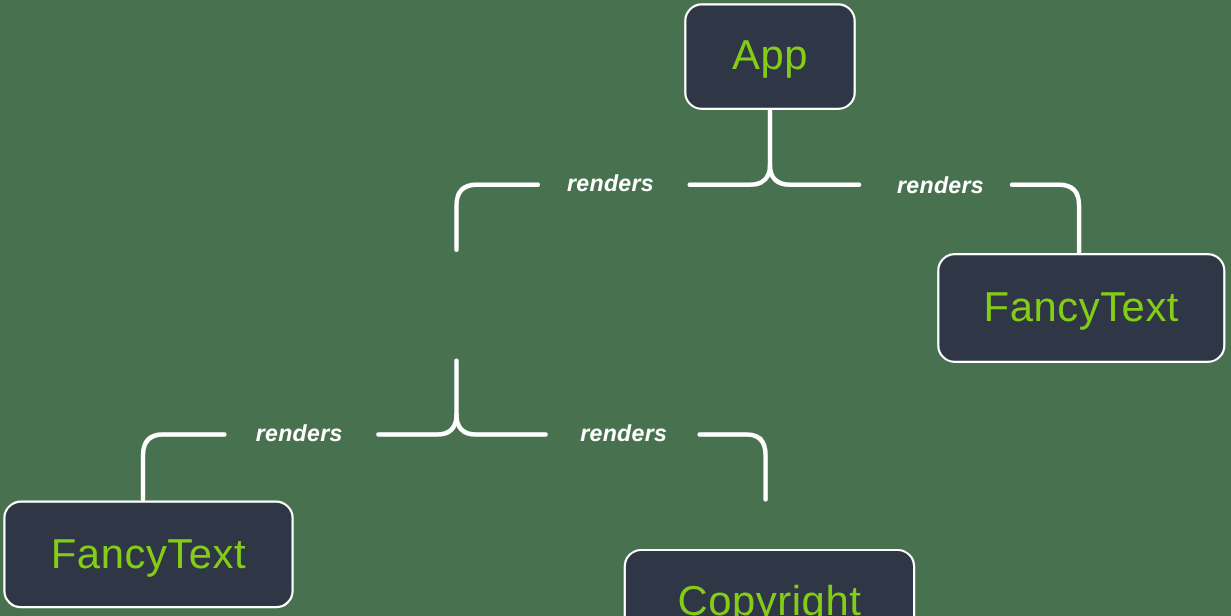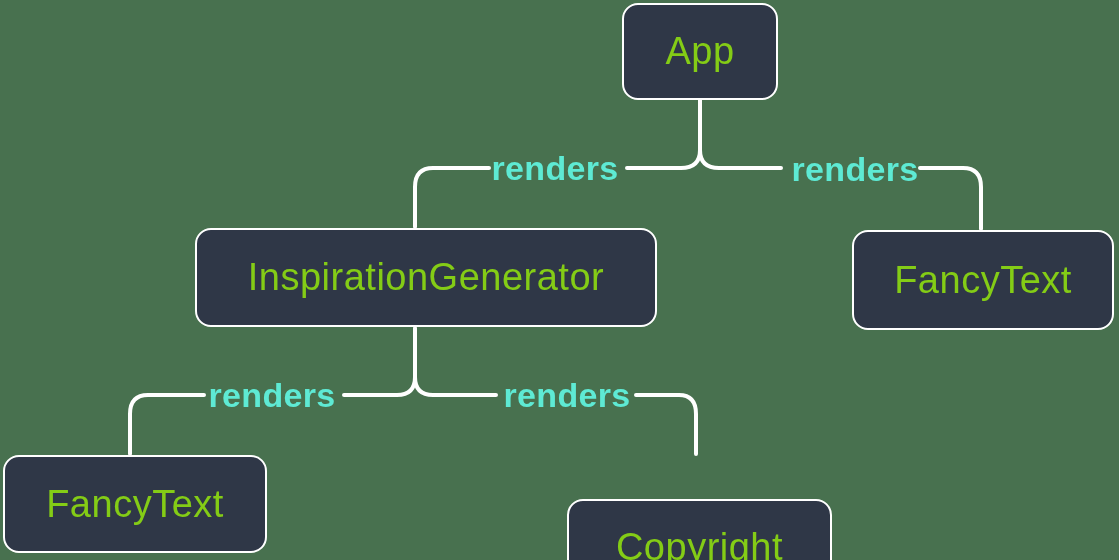--- a/index.html
+++ b/index.html
@@ -44,25 +44,26 @@
     white-space: nowrap;
   }
   .node-app          { left: 622px; top: 3px;   width: 156px; height: 97px;  }
   .node-ig           { left: 195px; top: 228px; width: 462px; height: 99px;  }
   .node-fancy-right  { left: 852px; top: 230px; width: 262px; height: 100px; }
   .node-fancy-left   { left: 3px;   top: 455px; width: 264px; height: 98px;  }
   .node-copyright    { left: 567px; top: 455px; width: 265px; height: 97px; margin-top: 44px;  }
   .edge-label {
     position: absolute;
     transform: translate(-50%, -50%);
-    color: #5eead4;
-    font-size: 34px;
+    color: #ffffff;
+    font-size: 21px;
     font-weight: 600;
     letter-spacing: 0.3px;
     white-space: nowrap;
+    font-style: italic;
   }
   .edge-label-1 { left: 555px; top: 168px; }
   .edge-label-2 { left: 855px; top: 169px; }
   .edge-label-3 { left: 272px; top: 395px; }
   .edge-label-4 { left: 567px; top: 395px; }
 </style>
 </head>
 <body>
 
 <div class="stage">
@@ -81,21 +82,20 @@
     <path d="M415 377 Q415 395 397 395 H344"></path>
     <path d="M415 377 Q415 395 433 395 H496"></path>
 
     <path d="M204 395 H148 Q130 395 130 414 V454"></path>
 
     <path d="M636 395 H679 Q696 395 696 414 V454"></path>
   </svg>
 
   <div class="node node-app">App</div>
 
-  <div class="node node-ig">InspirationGenerator</div>
 
   <div class="node node-fancy-right">FancyText</div>
 
   <div class="node node-fancy-left">FancyText</div>
 
   <div class="node node-copyright">Copyright</div>
 
   <div class="edge-label edge-label-1">renders</div>
 
   <div class="edge-label edge-label-2">renders</div>

